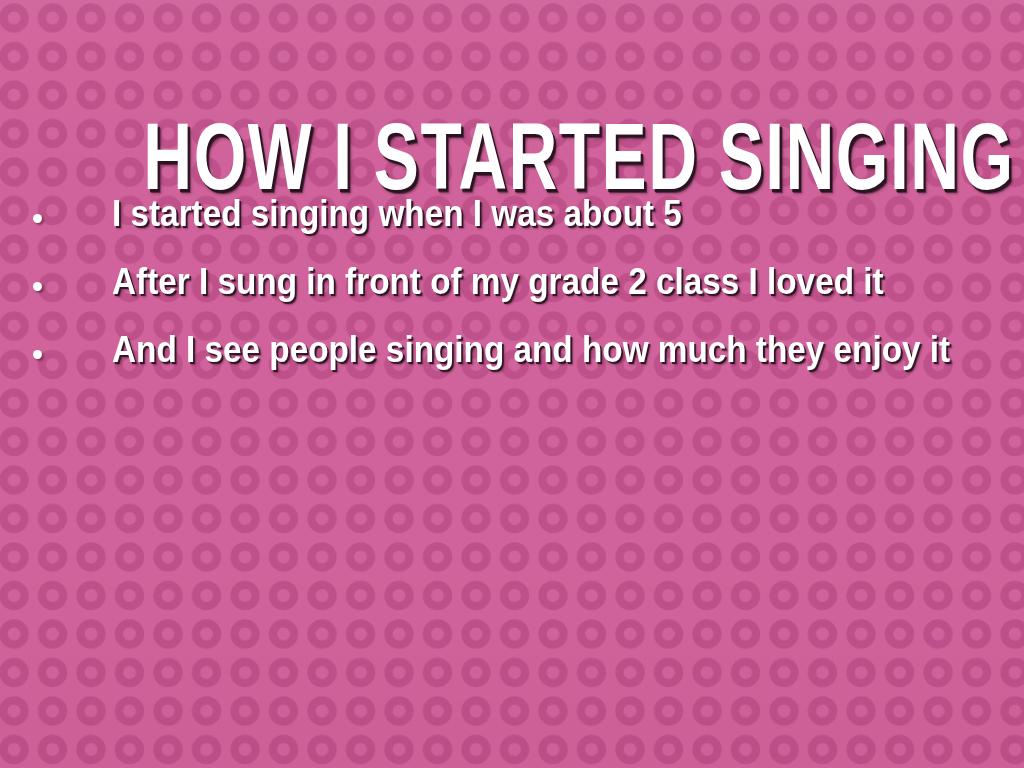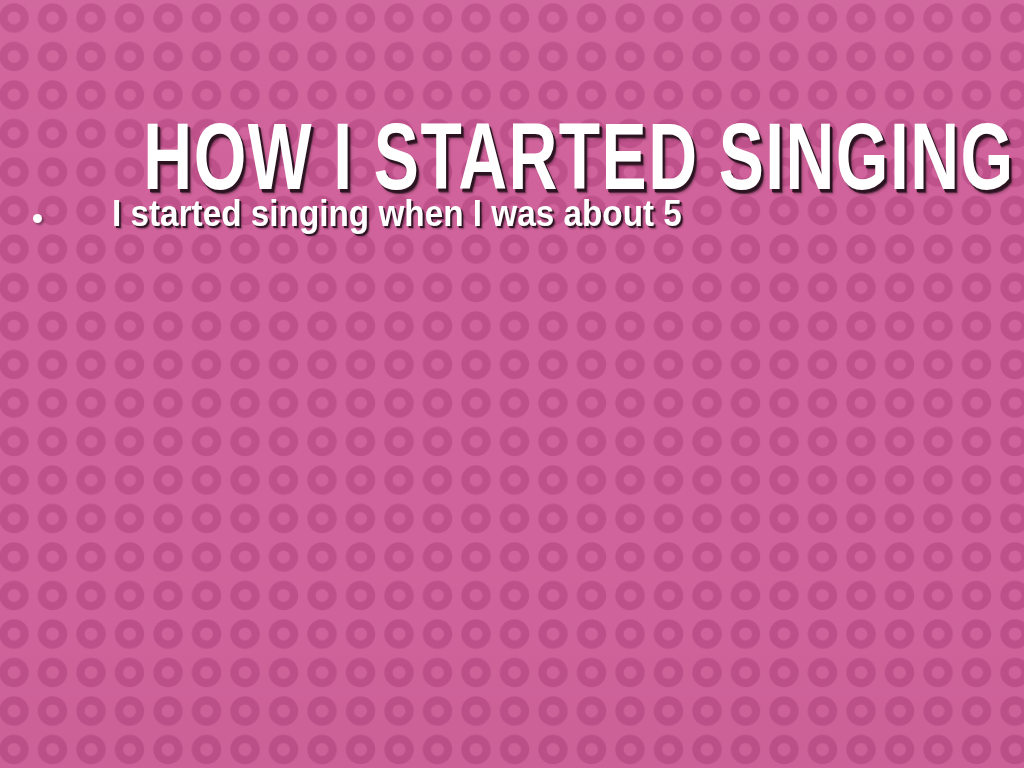--- a/index.html
+++ b/index.html
@@ -132,18 +132,26 @@
 
     <h1 id="title">HOW I STARTED SINGING</h1>
 
     <div id="bullets">
 
       <div class="bullet-row">
         <span class="bullet-marker"></span>
         <span class="bullet-text">I started singing when I was about 5</span>
       </div>
 
+      <div class="bullet-row">
+        <span class="bullet-marker"></span>
+        <span class="bullet-text">After I sung in front of my grade 2 class I loved it</span>
+      </div>
 
 
+      <div class="bullet-row">
+        <span class="bullet-marker"></span>
+        <span class="bullet-text">And I see people singing and how much they enjoy it</span>
+      </div>
 
     </div>
   </div>
 </div>
 
 </body></html>

